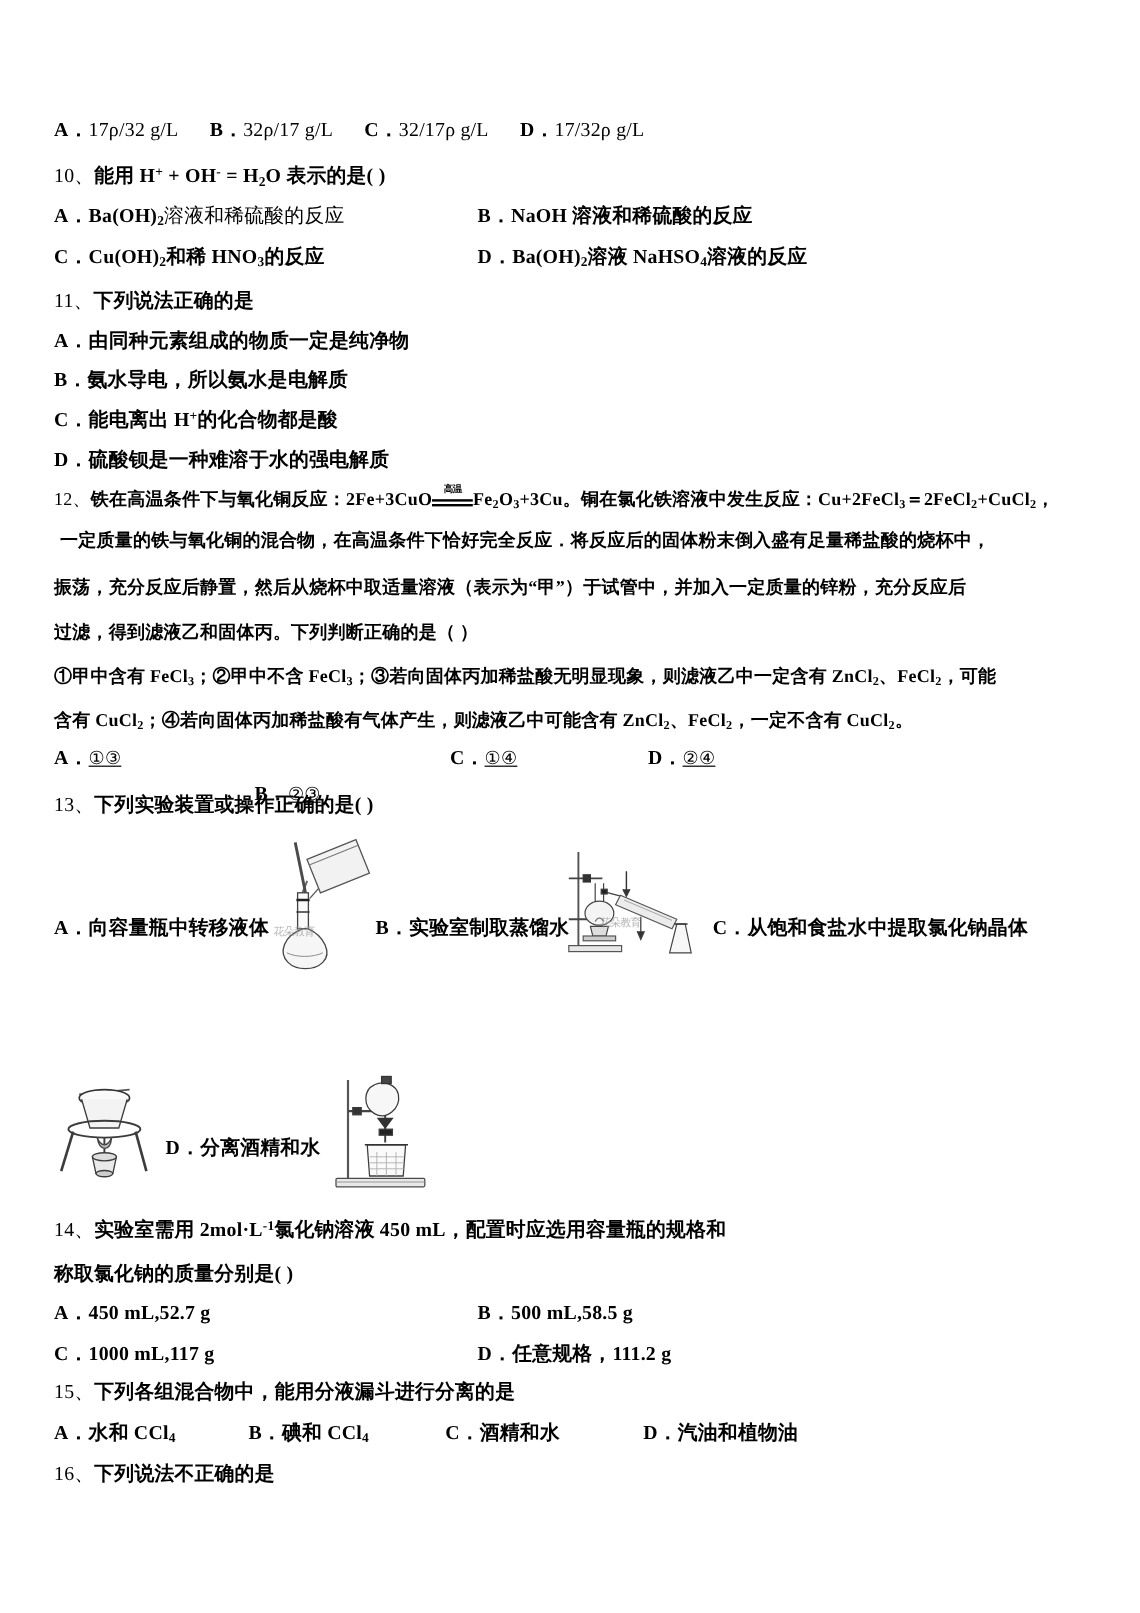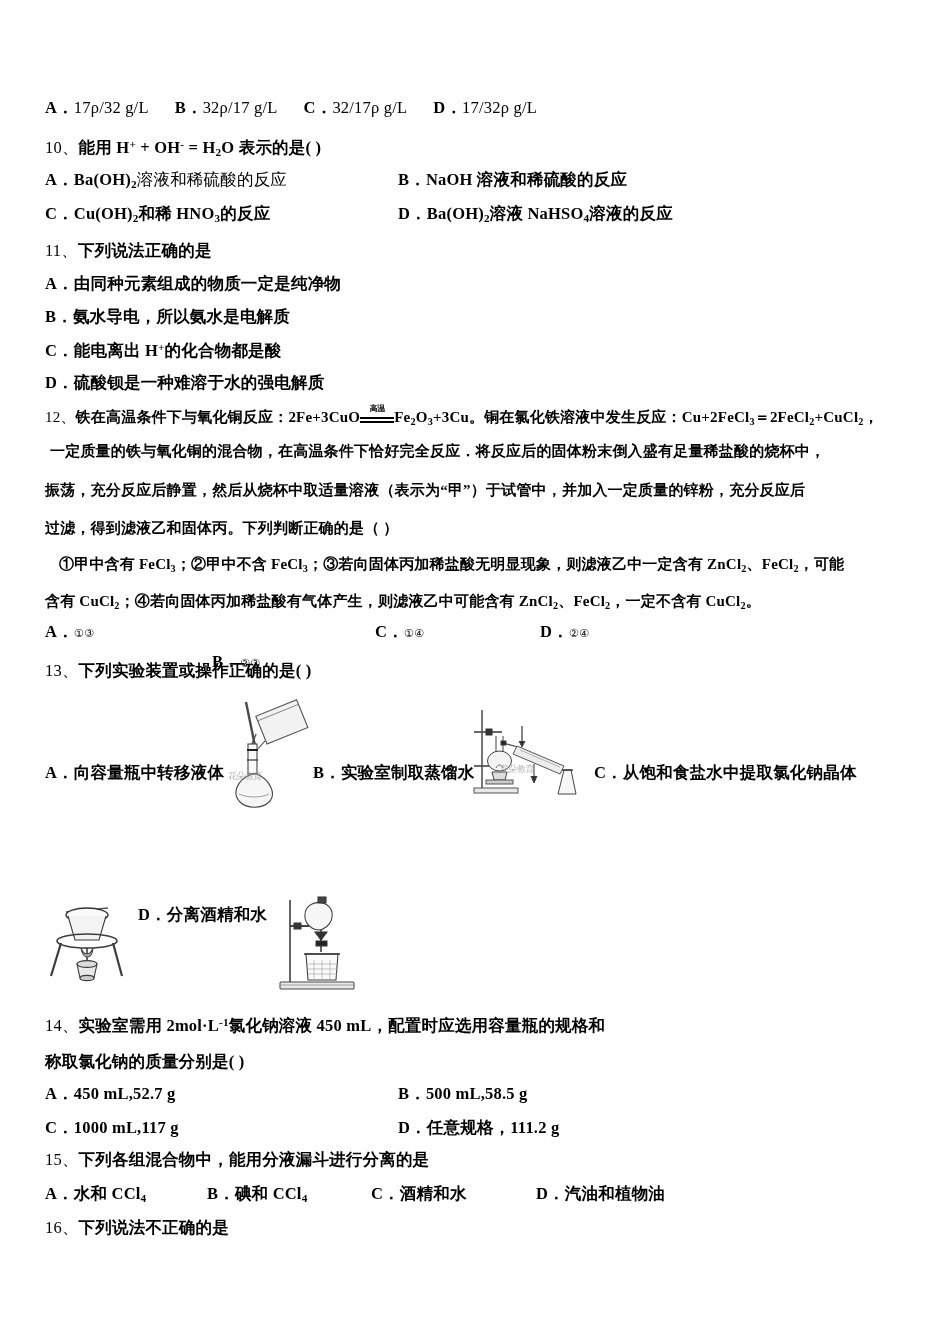--- a/index.html
+++ b/index.html
@@ -57,21 +57,21 @@
     top: -6px;
     left: 50%;
     transform: translateX(-50%);
     font-size: 8px;
     font-weight: bold;
     white-space: nowrap;
     letter-spacing: -0.5px;
   }
 
   
-  .circnum { font-family: "DejaVu Sans", sans-serif; font-size: 11px; }
+  .circnum { font-family: "DejaVu Sans", sans-serif; font-size: 15px; text-decoration: underline; }
 
   
   .fig { position: absolute; }
   .fig svg { display: block; }
   .wm {
     position: absolute;
     font-size: 9px;
     color: #9a9a9a;
     font-family: "DejaVu Sans", sans-serif;
     letter-spacing: -0.5px;
@@ -132,21 +132,21 @@
   </div>
   <div class="line small" style="left:50px; top:444px;">
     <span class="b">一定质量的铁与氧化铜的混合物，在高温条件下恰好完全反应．将反应后的固体粉末倒入盛有足量稀盐酸的烧杯中，</span>
   </div>
   <div class="line small" style="left:45px; top:483px;">
     <span class="b">振荡，充分反应后静置，然后从烧杯中取适量溶液（表示为“甲”）于试管中，并加入一定质量的锌粉，充分反应后</span>
   </div>
   <div class="line small" style="left:45px; top:521px;">
     <span class="b">过滤，得到滤液乙和固体丙。下列判断正确的是（    ）</span>
   </div>
-  <div class="line small" style="left:45px; top:557px;margin-left:14px;">
+  <div class="line small" style="left:45px; top:557px;">
     <span class="b">①甲中含有 FeCl</span><sub class="b">3</sub><span class="b">；②甲中不含 FeCl</span><sub class="b">3</sub><span class="b">；③若向固体丙加稀盐酸无明显现象，则滤液乙中一定含有 ZnCl</span><sub class="b">2</sub><span class="b">、FeCl</span><sub class="b">2</sub><span class="b">，可能</span>
   </div>
   <div class="line small" style="left:45px; top:594px;">
     <span class="b">含有 CuCl</span><sub class="b">2</sub><span class="b">；④若向固体丙加稀盐酸有气体产生，则滤液乙中可能含有 ZnCl</span><sub class="b">2</sub><span class="b">、FeCl</span><sub class="b">2</sub><span class="b">，一定不含有 CuCl</span><sub class="b">2</sub><span class="b">。</span>
   </div>
 
   <div class="line" style="left:45px; top:624px;">
     <span class="opt-label">A．</span><span class="circnum">①③</span>
   </div>
   <div class="line" style="left:212px; top:654px;text-align:right;">
@@ -254,21 +254,21 @@
       <line x1="39" y1="50" x2="39" y2="62" stroke="#3c3c3c" stroke-width="1.6"></line>
 
       <path d="M33 50 C36 58 42 58 45 50 C44 62 35 62 33 50 Z" fill="#bbb" stroke="#444"></path>
 
       <path d="M29 66 L49 66 L46 80 L32 80 Z" fill="#e9e9e9" stroke="#3c3c3c"></path>
       <ellipse cx="39" cy="66" rx="10" ry="3.4" fill="#ddd" stroke="#3c3c3c"></ellipse>
       <ellipse cx="39" cy="80" rx="7" ry="2.6" fill="#ccc" stroke="#3c3c3c"></ellipse>
     </svg>
   </div>
 
-  <div class="line" style="left:138px; top:907px;">
+  <div class="line" style="left:138px; top:949px;">
     <span class="opt-label">D．</span><span class="b">分离酒精和水</span>
   </div>
 
   <div class="fig" style="left:278px; top:896px;">
     <svg width="86" height="100" viewBox="0 0 86 100" fill="none" stroke="#3a3a3a" stroke-width="1.05">
 
       <line x1="12" y1="4" x2="12" y2="86" stroke="#555" stroke-width="1.8"></line>
 
       <rect x="2" y="86" width="74" height="7" rx="1" fill="#e8e8e8" stroke="#4a4a4a"></rect>
       <line x1="2" y1="89" x2="76" y2="89" stroke="#888" stroke-width="0.7"></line>

